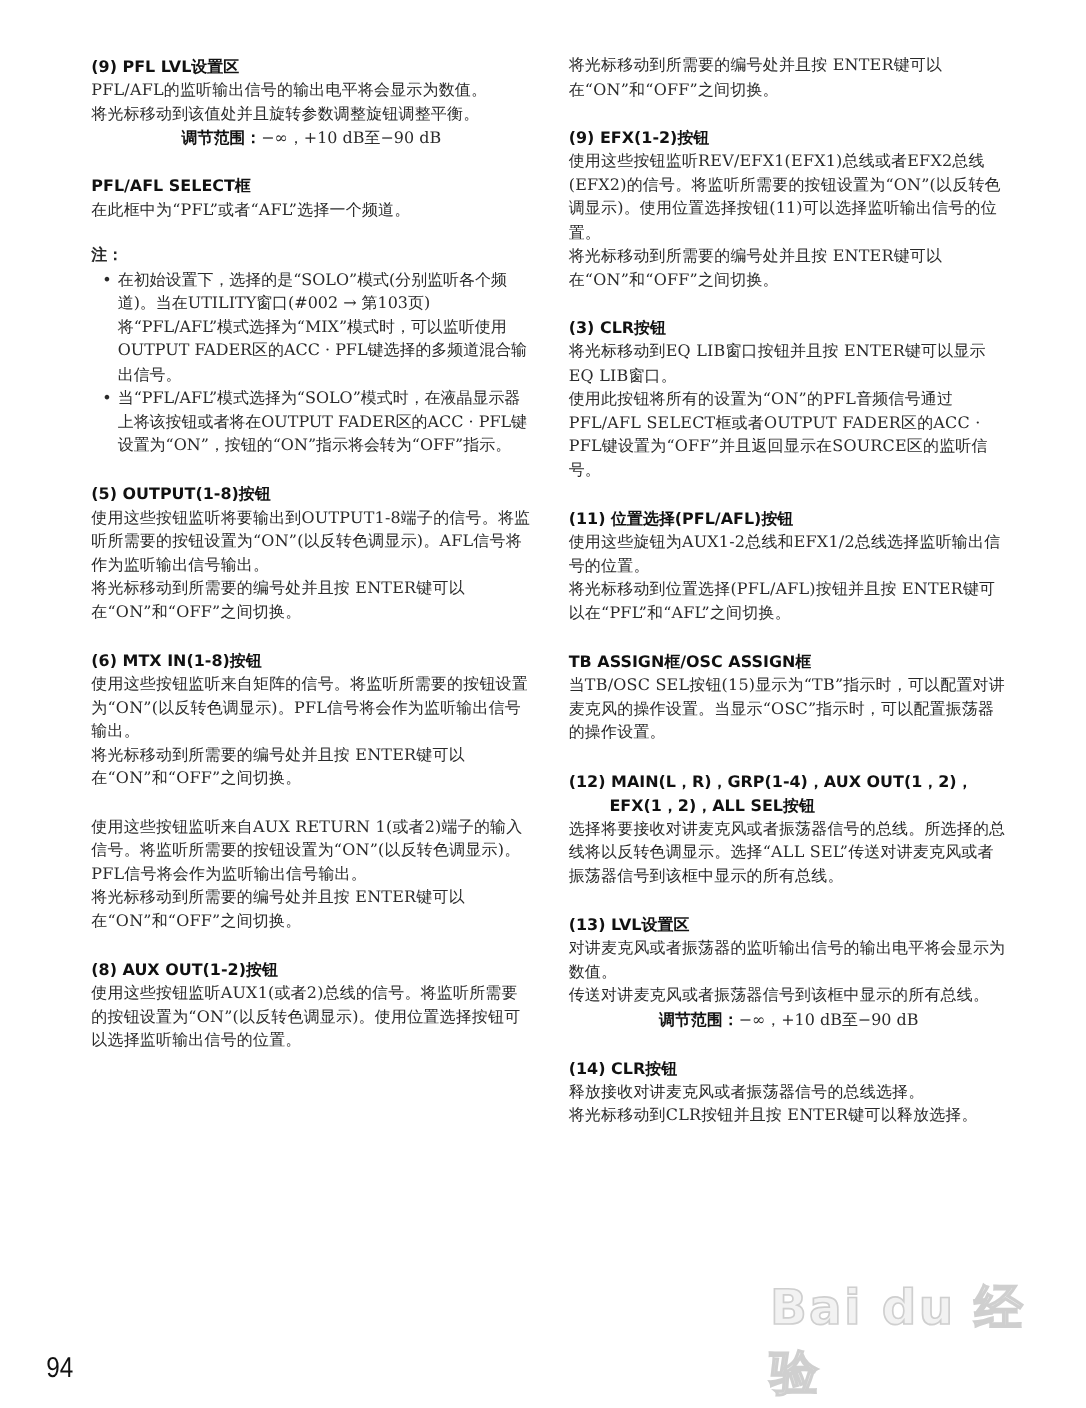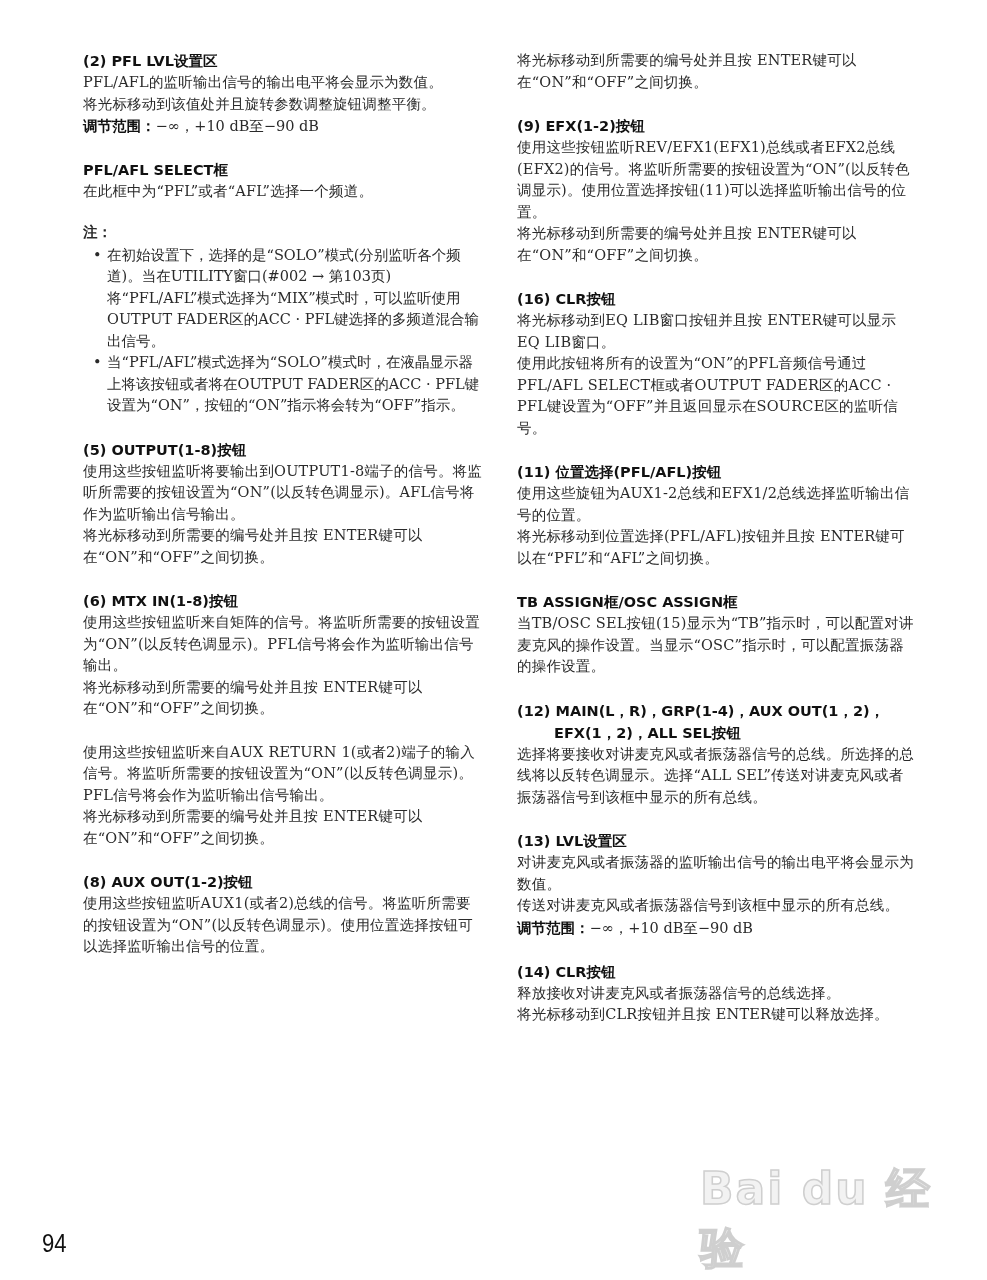--- a/index.html
+++ b/index.html
@@ -6,39 +6,39 @@
   body { width:987px; height:1280px; position:relative; overflow:hidden; color:#2a2a2a;
          font-family: "DejaVu Serif", "Liberation Serif", serif; }
   .col { position:absolute; top:50px; width:400px; }
   .col.left { left:83px; }
   .col.right { left:517px; }
   .section { margin-bottom:22px; }
   .heading { font-family:"DejaVu Sans","Liberation Sans",sans-serif; font-size:14.5px; color:#111;
              line-height:22px; margin:0; }
   .heading .cont { display:block; padding-left:37px; }
   .p { font-size:14.5px; line-height:21.5px; margin:0; letter-spacing:0.2px; }
-  .range { font-size:14.5px; line-height:22px; margin:0; }
+  .range { font-size:14.5px; line-height:22px; margin:0;text-align:center; }
   .range .lbl { font-family:"DejaVu Sans","Liberation Sans",sans-serif; font-weight:bold; color:#111; }
   .note-title { font-family:"DejaVu Sans","Liberation Sans",sans-serif; font-weight:bold; font-size:14.5px; line-height:22px; margin:0; }
   ul.notes { margin:2px 0 0 0; padding:0 0 0 10px; list-style:none; }
   ul.notes li { position:relative; padding-left:14px; font-size:14.5px; line-height:21.5px; }
   ul.notes li .bullet { position:absolute; left:0; top:0; }
   .pagenum { position:absolute; left:42px; top:1228px; font-family:"Liberation Sans","DejaVu Sans",sans-serif;
              font-size:26px; color:#111; transform:scaleX(0.85); transform-origin:left; }
   .watermark { position:absolute; left:700px; top:1160px; width:260px; height:100px; color:#d8d8d8; }
   .wm-logo { font-family:"DejaVu Sans",sans-serif; font-size:44px; font-weight:bold; letter-spacing:2px;
              -webkit-text-stroke:1.5px #cfcfcf; color:#f2f2f2; }
 </style>
 </head>
 <body>
 
 <div class="col left">
 
   <div class="section">
-    <h3 class="heading">(2) PFL LVL设置区</h3>
+    <h3 class="heading">(9) PFL LVL设置区</h3>
     <p class="p">PFL/AFL的监听输出信号的输出电平将会显示为数值。</p>
     <p class="p">将光标移动到该值处并且旋转参数调整旋钮调整平衡。</p>
     <p class="range"><span class="lbl">调节范围：</span><span>−∞，+10 dB至−90 dB</span></p>
   </div>
 
   <div class="section" style="margin-bottom:18px;">
     <h3 class="heading">PFL/AFL SELECT框</h3>
     <p class="p">在此框中为“PFL”或者“AFL”选择一个频道。</p>
   </div>
 
@@ -79,21 +79,21 @@
     <p class="p">将光标移动到所需要的编号处并且按 ENTER键可以在“ON”和“OFF”之间切换。</p>
   </div>
 
   <div class="section">
     <h3 class="heading">(9) EFX(1-2)按钮</h3>
     <p class="p">使用这些按钮监听REV/EFX1(EFX1)总线或者EFX2总线(EFX2)的信号。将监听所需要的按钮设置为“ON”(以反转色调显示)。使用位置选择按钮(11)可以选择监听输出信号的位置。</p>
     <p class="p">将光标移动到所需要的编号处并且按 ENTER键可以在“ON”和“OFF”之间切换。</p>
   </div>
 
   <div class="section">
-    <h3 class="heading">(16) CLR按钮</h3>
+    <h3 class="heading">(3) CLR按钮</h3>
     <p class="p">将光标移动到EQ LIB窗口按钮并且按 ENTER键可以显示EQ LIB窗口。</p>
     <p class="p">使用此按钮将所有的设置为“ON”的PFL音频信号通过PFL/AFL SELECT框或者OUTPUT FADER区的ACC · PFL键设置为“OFF”并且返回显示在SOURCE区的监听信号。</p>
   </div>
 
   <div class="section">
     <h3 class="heading">(11) 位置选择(PFL/AFL)按钮</h3>
     <p class="p">使用这些旋钮为AUX1-2总线和EFX1/2总线选择监听输出信号的位置。</p>
     <p class="p">将光标移动到位置选择(PFL/AFL)按钮并且按 ENTER键可以在“PFL”和“AFL”之间切换。</p>
   </div>
 

